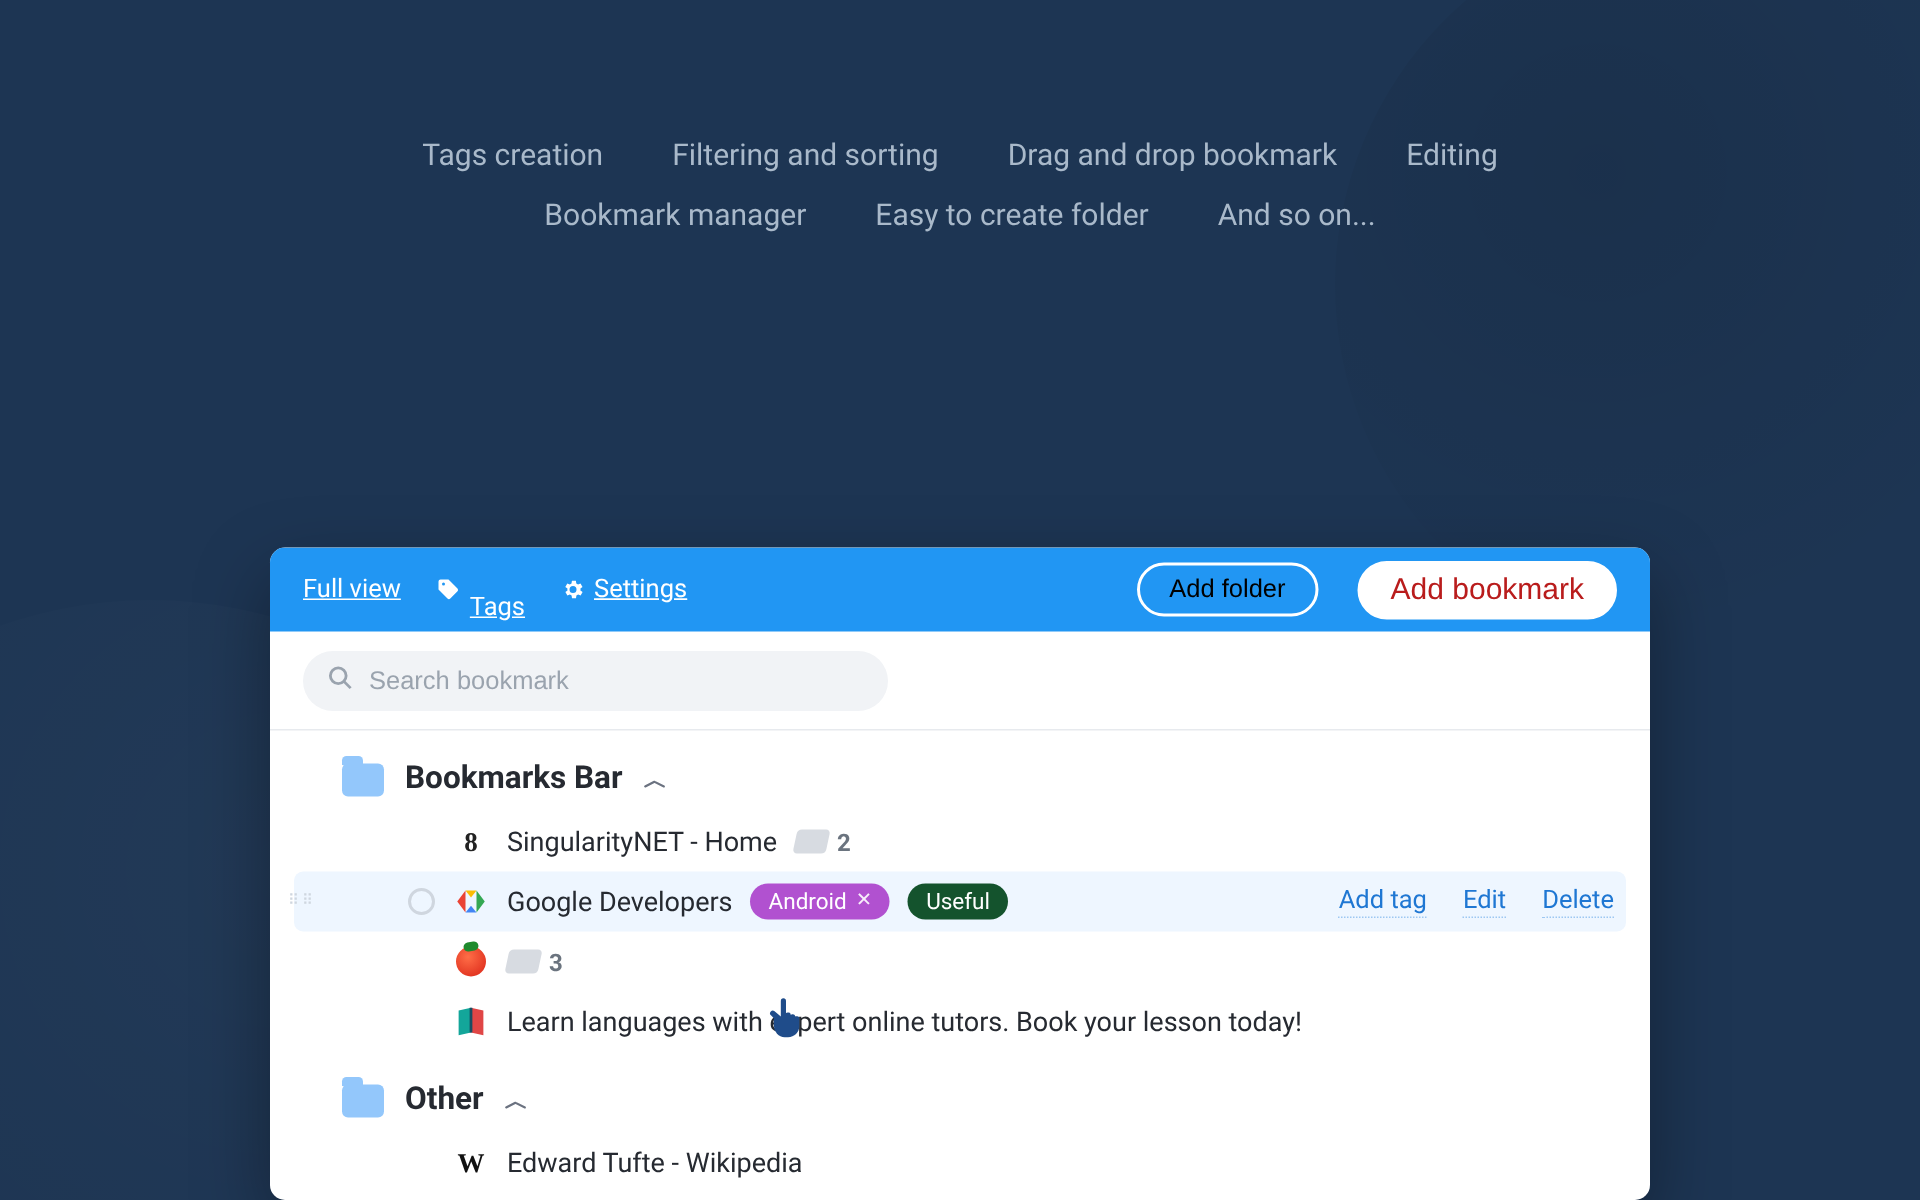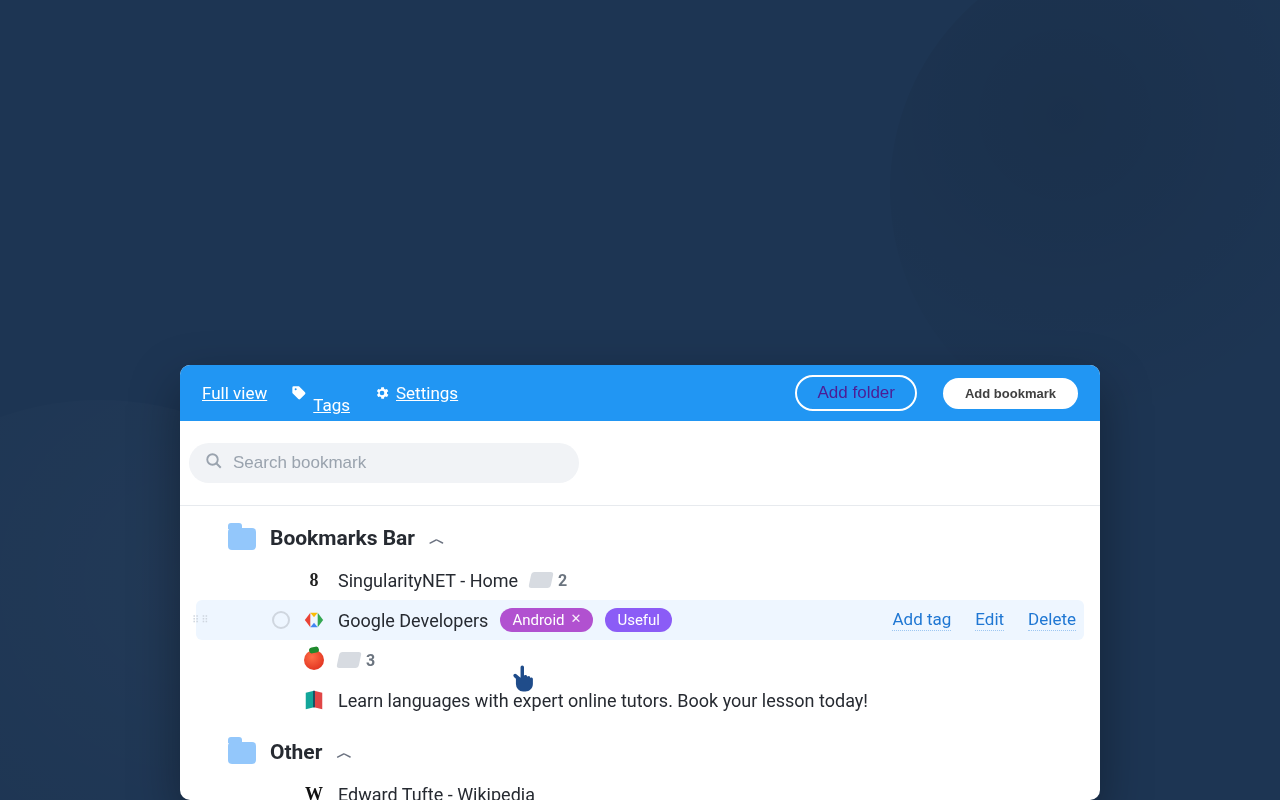--- a/index.html
+++ b/index.html
@@ -53,30 +53,30 @@
   .panel-top {
     background: #2196f3; color: #fff;
     height: 56px; display: flex; align-items: center;
     padding: 0 22px; gap: 26px;
   }
   .panel-top .left { display: flex; align-items: center; gap: 24px; }
   .panel-top .spacer { flex: 1; }
   .nav-link { color: #fff; text-decoration: underline; font-size: 17px; cursor: pointer; display: inline-flex; align-items: center; gap: 6px; }
   .nav-link.with-icon span.icn { display: inline-flex; }
   .btn-outline {
-    border: 2px solid #fff; color: #4c1d95; background: transparent;
+    border: 2px solid #fff; color: #000000; background: transparent;
     padding: 6px 20px; border-radius: 22px; font-size: 17px; cursor: pointer;
   }
   .btn-solid {
-    border: 2px solid #fff; color: #404040; background: #fff;
-    padding: 6px 20px; border-radius: 22px; font-size: 13px; font-weight: 700; cursor: pointer;
+    border: 2px solid #fff; color: #b91c1c; background: #fff;
+    padding: 6px 20px; border-radius: 22px; font-size: 20px; font-weight: 400; cursor: pointer;
   }
   .panel-controls {
-    height: 85px; display: flex; align-items: center;
-    padding: 0 9px; gap: 22px;
+    height: 66px; display: flex; align-items: center;
+    padding: 0 22px; gap: 22px;
     border-bottom: 1px solid #e7eaee;
     color: #1f77d3;
   }
   .search {
     flex: 0 0 390px; height: 40px; border-radius: 20px;
     background: #f1f3f6; display: flex; align-items: center; gap: 10px;
     padding: 0 16px; color: #9aa3ae;
   }
   .search input {
     flex: 1; border: none; background: transparent; font-size: 17px; color: #444; outline: none;
@@ -98,40 +98,49 @@
     position: relative;
   }
   .row .indent { width: 86px; display:flex; align-items:center; gap:10px; justify-content:flex-end; }
   .row .fav { width: 24px; height: 24px; display:inline-flex; align-items:center; justify-content:center; }
   .row.active { background: #eef6ff; }
   .drag-dots { position:absolute; left:-4px; top:50%; transform:translateY(-50%); color:#cfd6df; font-size:10px; letter-spacing:2px; line-height:6px;}
   .radio { width:18px; height:18px; border:2px solid #cfd6df; border-radius:50%; }
   .tag { display:inline-flex; align-items:flex-start; gap:6px; padding: 3px 12px; border-radius: 14px; font-size: 15px; color:#fff; }
   .tag .x { font-size: 13px; opacity: .9; }
   .tag-purple { background:#b151d0; }
-  .tag-green { background:#8b5cf6; }
+  .tag-green { background:#14532d; }
   .tag-count { display:inline-flex; align-items:center; gap:6px; color:#6b747f; font-size:16px; }
   .tag-count .tagicn{ width:22px; height:16px; background:#d7dbe1; border-radius:3px; transform: skewX(-12deg); position:relative;}
   .row .actions { margin-left:auto; display:flex; gap:24px;align-items:flex-end; }
   .link { color:#1f77d3; cursor:pointer; border-bottom: 1px dotted #9dc7f2; padding-bottom:1px; font-size:17px;}
   .cursor-hand {
     position:absolute; left: 330px; top: 300px;
     width: 26px; height: 26px;
     pointer-events:none;
   }
   .panel-body { padding-bottom: 20px; }
   .folder-block.small .folder-header { font-size:21px; }
 </style>
 </head>
 <body>
 
 <div class="bg-swoosh"></div>
 <div class="bg-swoosh2"></div>
 
 <div class="hero">
+  <div class="features">
+    <span>Tags creation</span>
+    <span>Filtering and sorting</span>
+    <span>Drag and drop bookmark</span>
+    <span>Editing</span>
+    <span>Bookmark manager</span>
+    <span>Easy to create folder</span>
+    <span>And so on...</span>
+  </div>
 </div>
 
 <div class="panel">
 
   <div class="panel-top">
     <div class="left">
       <span class="nav-link">Full view</span>
       <span class="nav-link with-icon">
         <span class="icn">
           <svg width="16" height="16" viewBox="0 0 24 24" fill="#fff">

